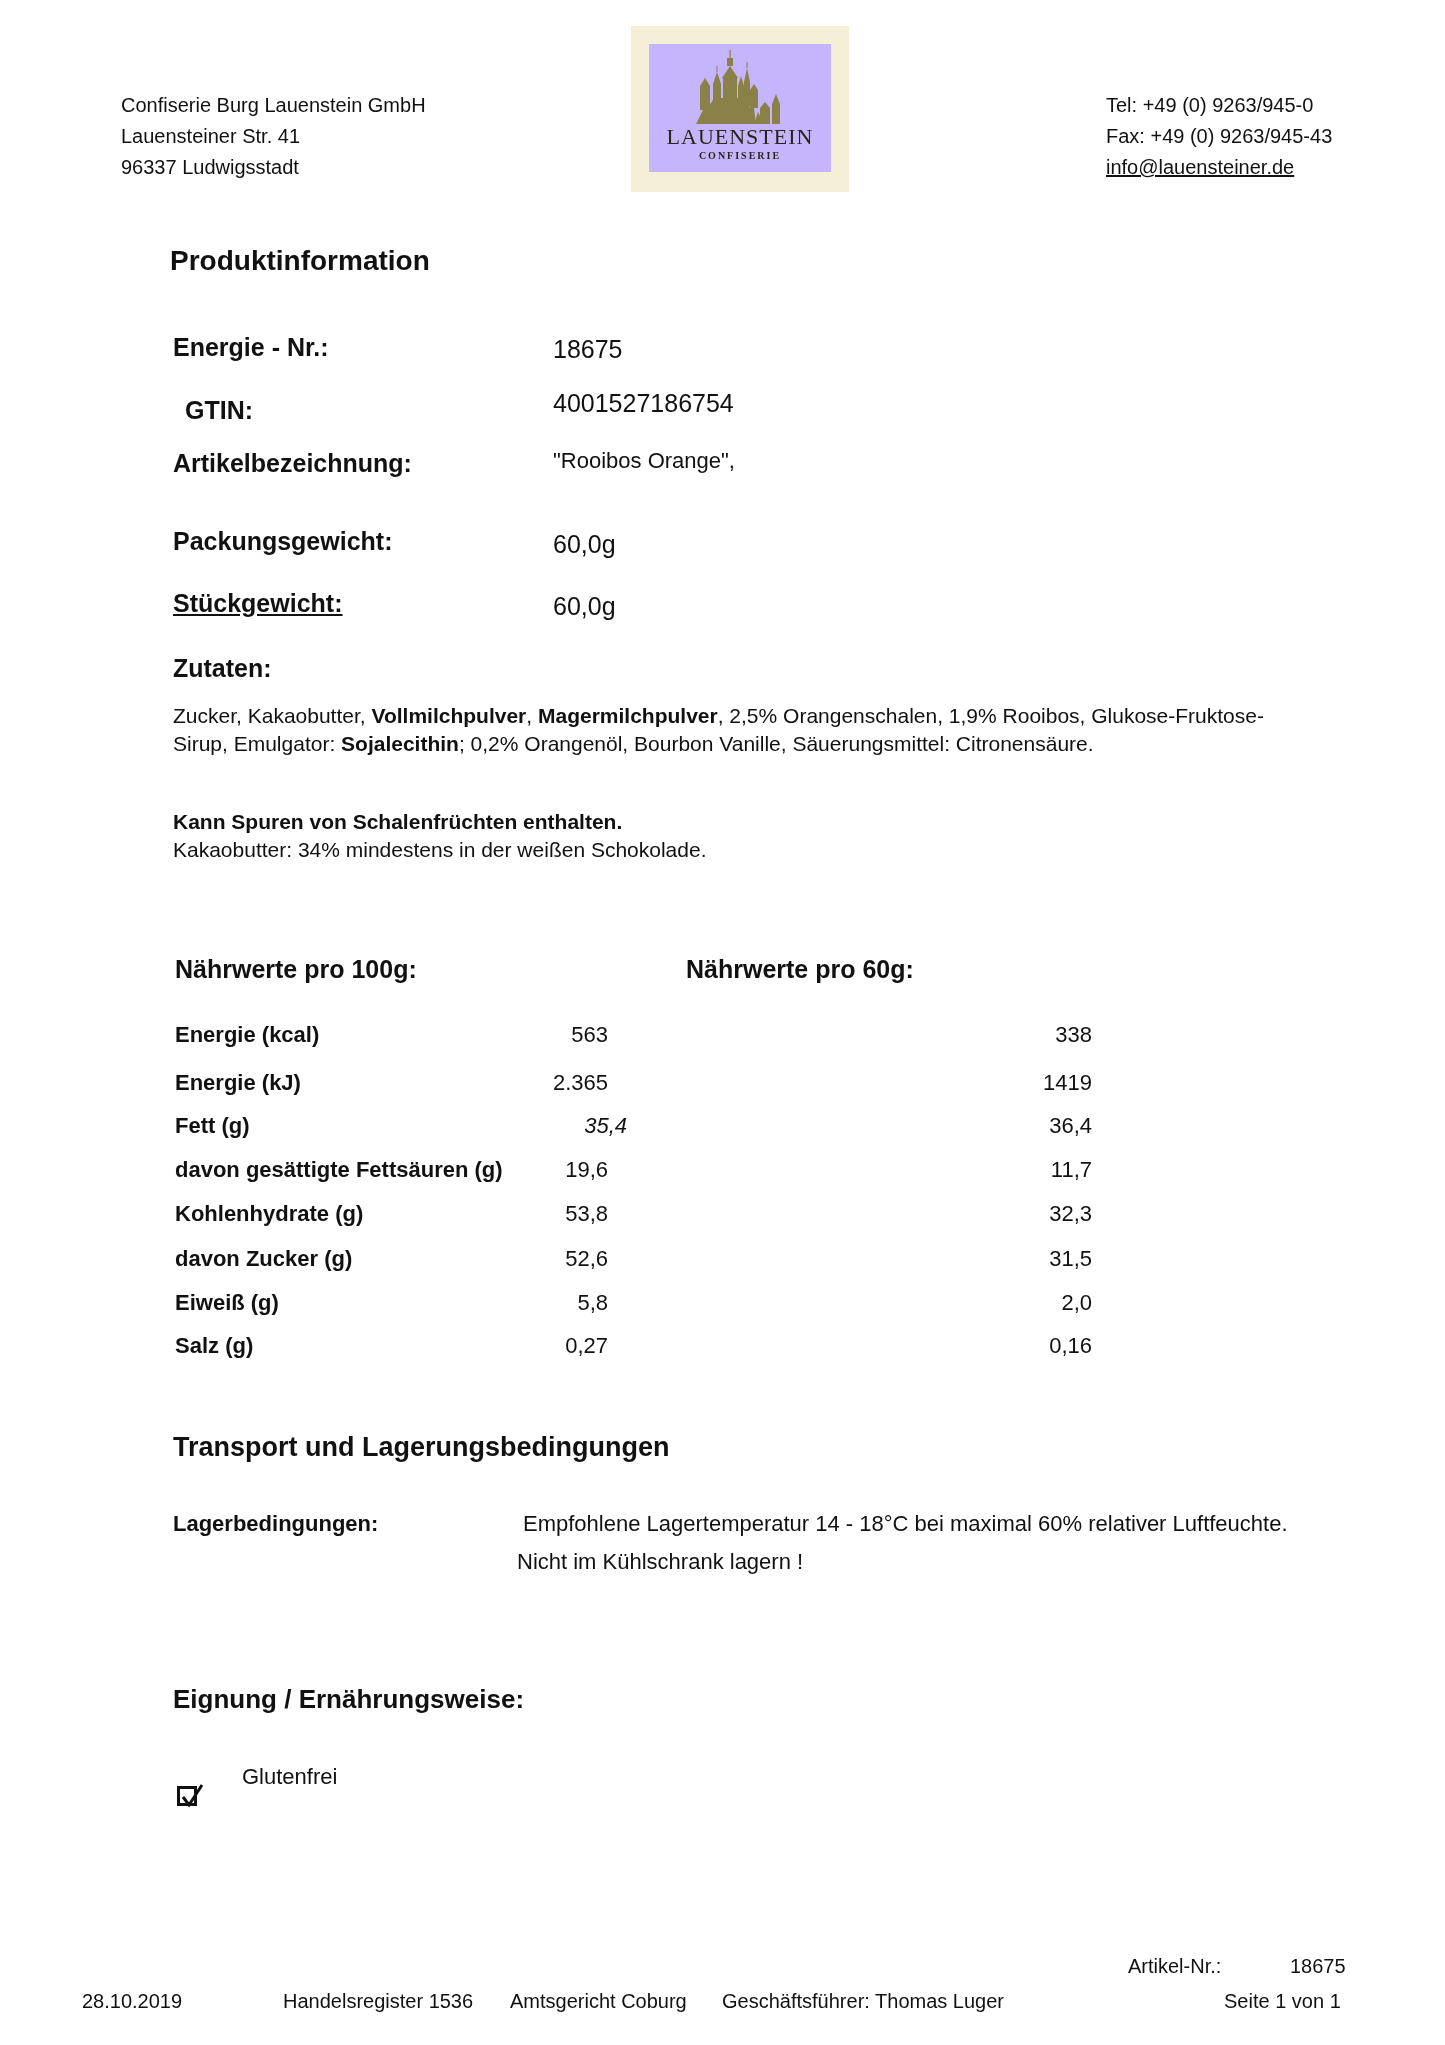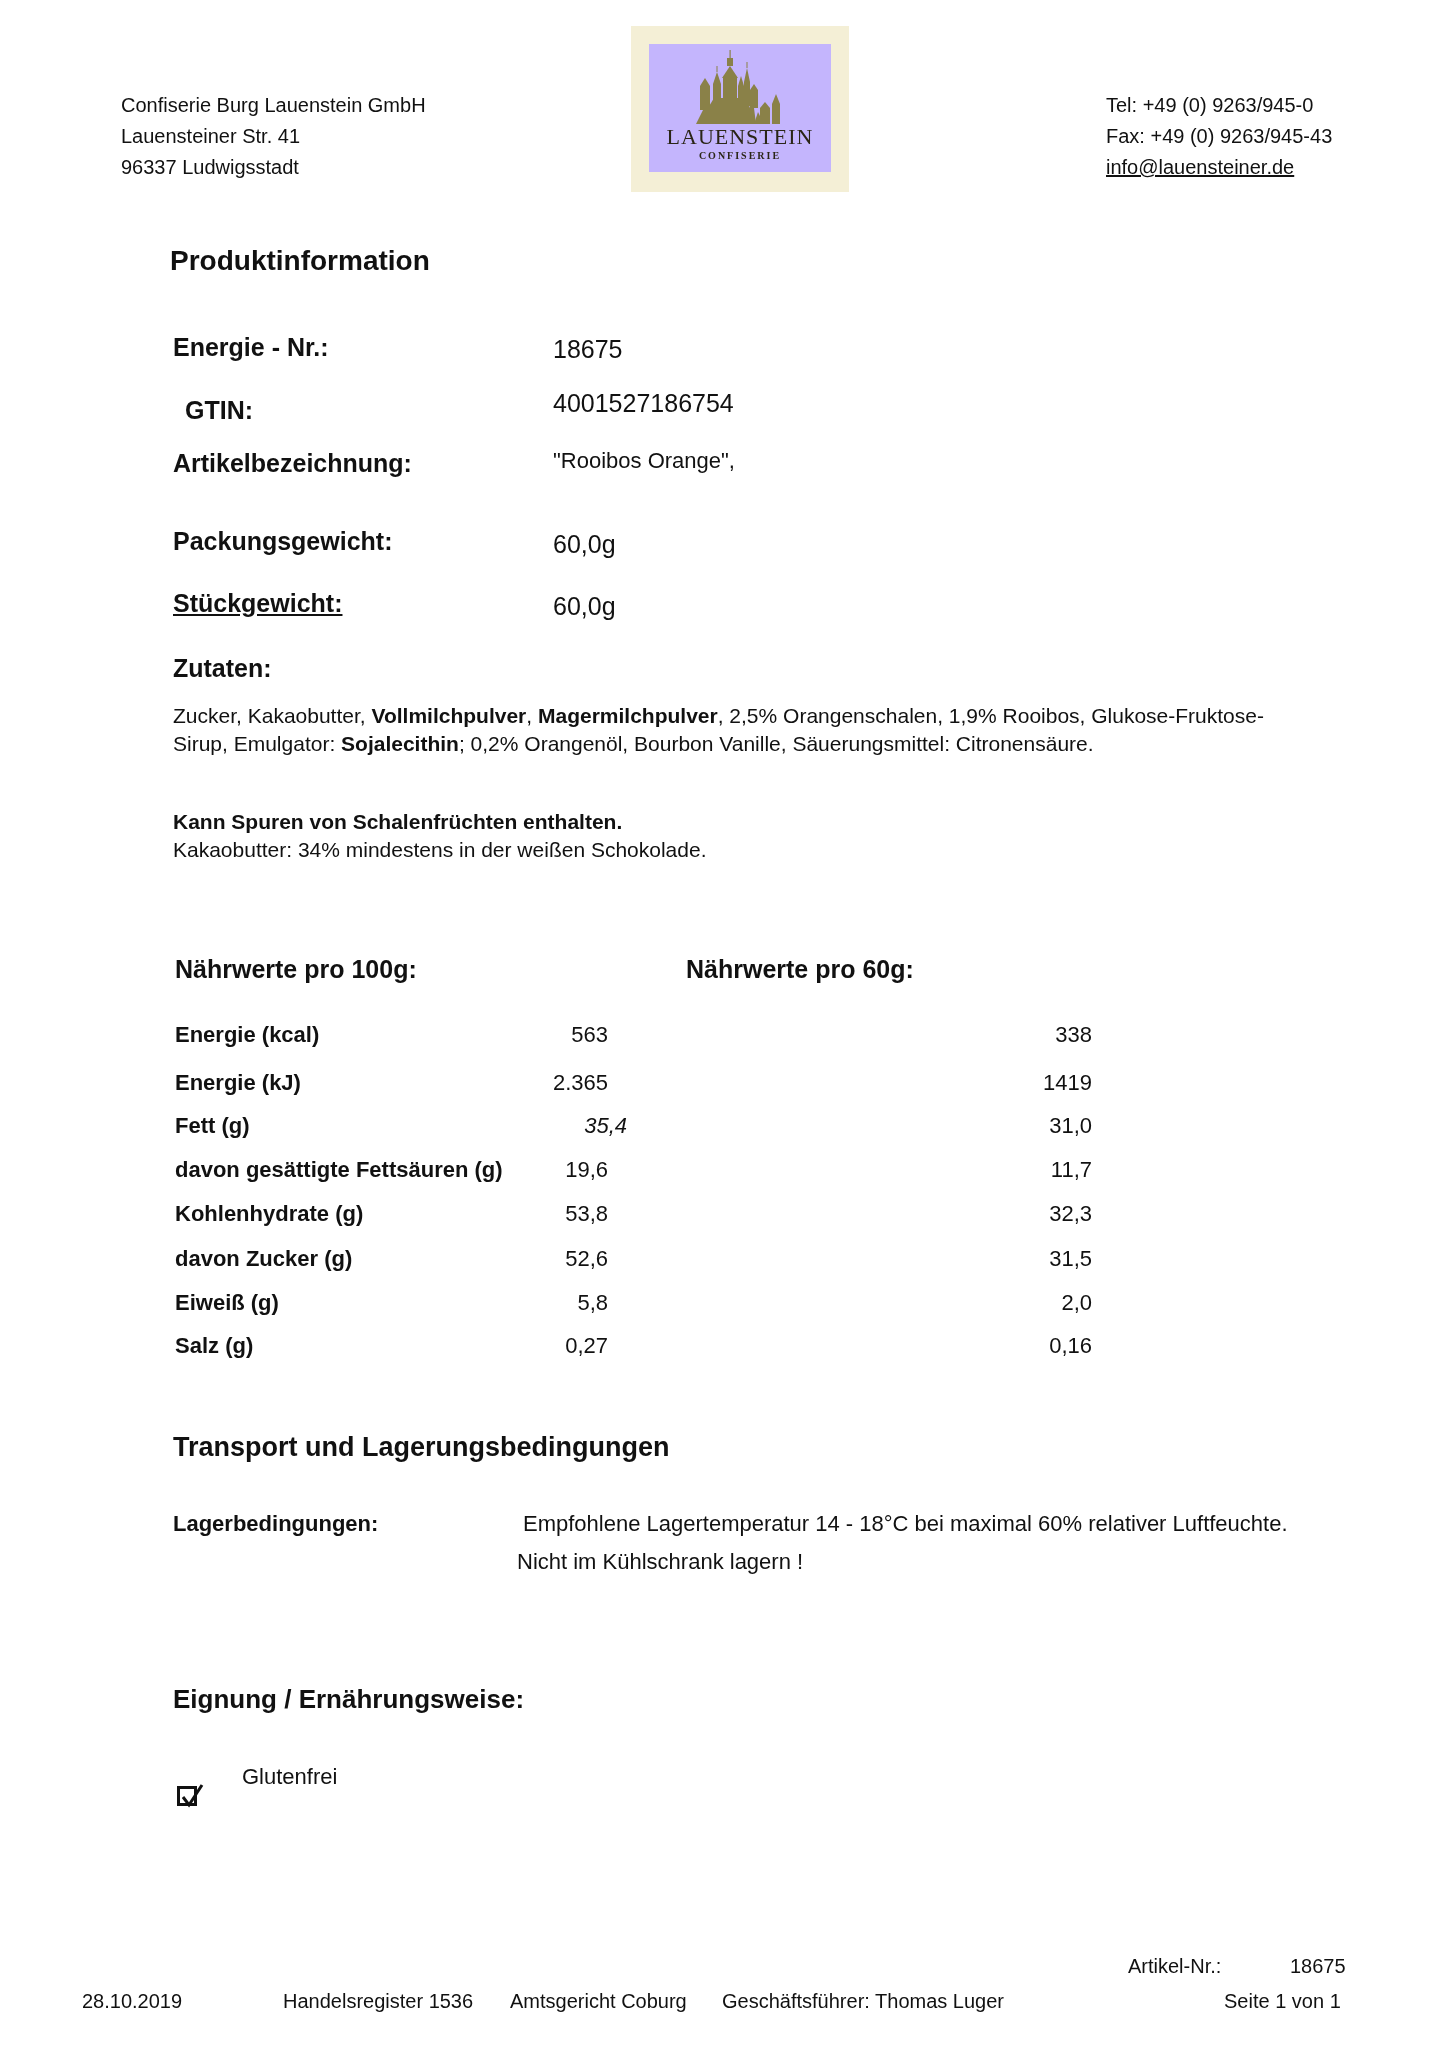--- a/index.html
+++ b/index.html
@@ -136,21 +136,21 @@
       <div class="abs nut-val" style="left: 972px; top: 1022px;">338</div>
     </div>
     <div>
       <div class="abs nut-lbl" style="left: 175px; top: 1070px;">Energie (kJ)</div>
       <div class="abs nut-val" style="left: 488px; top: 1070px;">2.365</div>
       <div class="abs nut-val" style="left: 972px; top: 1070px;">1419</div>
     </div>
     <div>
       <div class="abs nut-lbl" style="left: 175px; top: 1113px;">Fett (g)</div>
       <div class="abs nut-val" style="left: 507px; top: 1113px; font-style: italic;">35,4</div>
-      <div class="abs nut-val" style="left: 972px; top: 1113px;">31,0</div>
+      <div class="abs nut-val" style="left: 972px; top: 1113px;">36,4</div>
     </div>
     <div>
       <div class="abs nut-lbl" style="left: 175px; top: 1157px;">davon gesättigte Fettsäuren (g)</div>
       <div class="abs nut-val" style="left: 488px; top: 1157px;">19,6</div>
       <div class="abs nut-val" style="left: 972px; top: 1157px;">11,7</div>
     </div>
     <div>
       <div class="abs nut-lbl" style="left: 175px; top: 1201px;">Kohlenhydrate (g)</div>
       <div class="abs nut-val" style="left: 488px; top: 1201px;">53,8</div>
       <div class="abs nut-val" style="left: 972px; top: 1201px;">32,3</div>

